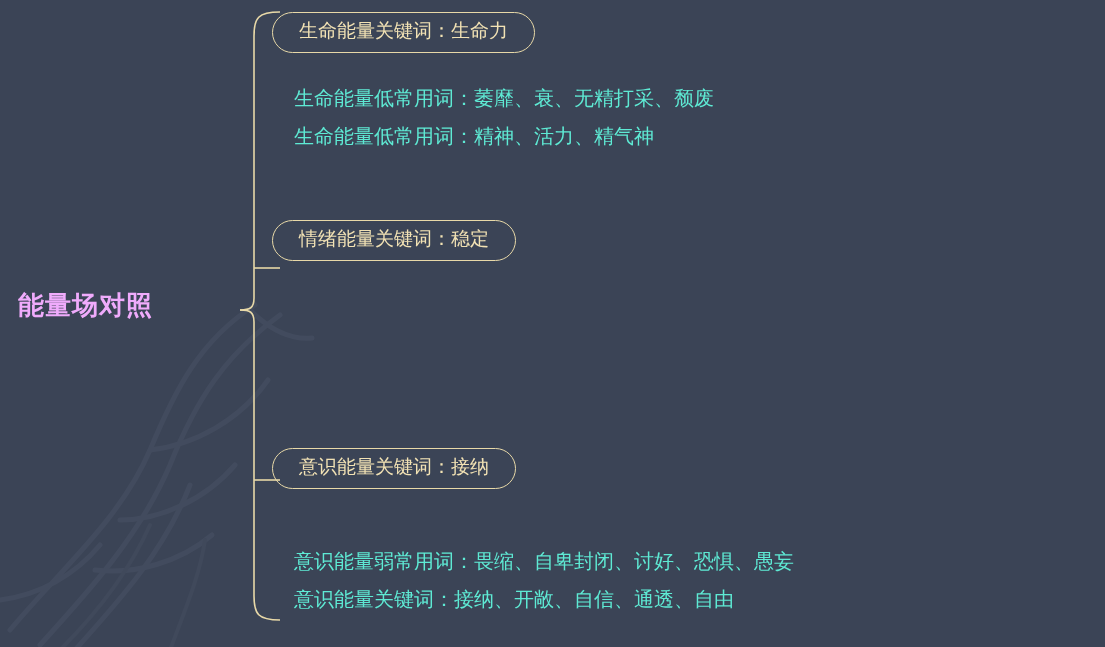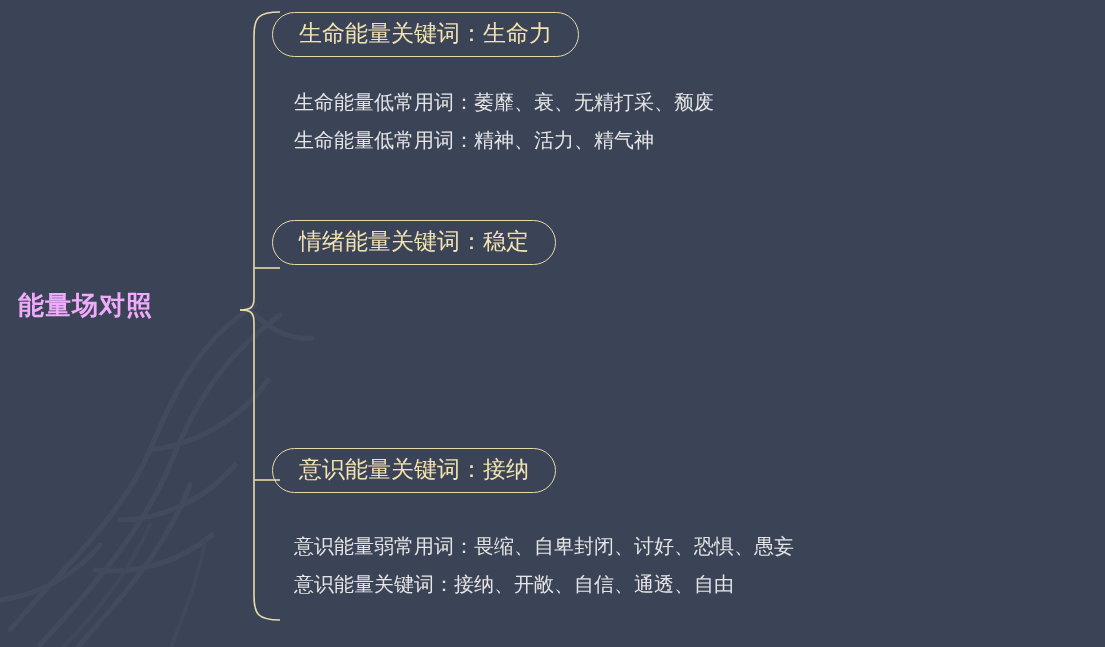--- a/index.html
+++ b/index.html
@@ -54,44 +54,44 @@
     position: absolute;
     left: 272px;
   }
 
   .branch-title {
     display: inline-block;
     border: 1.6px solid #e8d9a8;
     border-radius: 28px;
     padding: 8px 26px 10px 26px;
     color: #f2e2b4;
-    font-size: 23px;
+    font-size: 19px;
     white-space: nowrap;
     line-height: 1.1;
   }
 
   .branch-lines {
     margin-top: 26px;
-    color: #e5e5e5;
+    color: #5eead4;
     font-size: 20px;
     line-height: 1.9;
     white-space: nowrap;
   }
 
   .branch-lines .line { display: block; }
 
   
   #branch-1 { top: 12px; }
   #branch-1 .branch-lines { margin-left: 22px; }
 
   #branch-2 { top: 220px; }
   #branch-2 .branch-lines { margin-left: -2px; }
 
   #branch-3 { top: 448px; }
-  #branch-3 .branch-lines { margin-left: 22px; margin-top: 34px; }
+  #branch-3 .branch-lines { margin-left: 22px; margin-top: 53px; }
 </style>
 </head>
 <body>
 
 <svg class="bg-deco" viewBox="0 0 420 380" xmlns="http://www.w3.org/2000/svg">
   <g fill="none" stroke="#4a5366" stroke-width="5" stroke-linecap="round">
     <path d="M10 360 C 60 300, 120 250, 150 180 C 175 120, 200 70, 255 35"></path>
     <path d="M40 375 C 90 320, 140 265, 170 195 C 196 130, 225 85, 280 45"></path>
     <path d="M75 380 C 120 330, 165 280, 190 215"></path>
     <path d="M150 180 C 195 175, 240 150, 268 110"></path>

